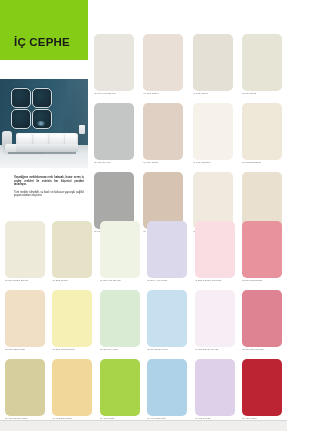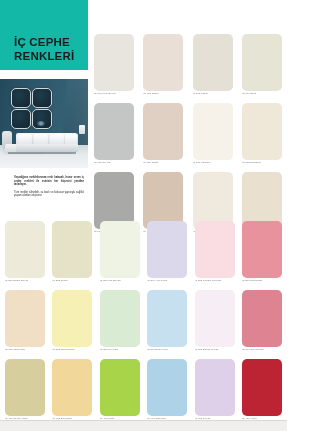--- a/index.html
+++ b/index.html
@@ -39,22 +39,22 @@
     background: #f0efed;
     border-top: 1px solid #d9d8d4;
   }
 
   
   .header-block {
     position: absolute;
     left: 0;
     top: 0;
     width: 88px;
-    height: 70px;
-    background: #14b8a6;
+    height: 60px;
+    background: #84cc16;
     z-index: 4;
   }
   .title {
     position: absolute;
     left: 14px;
     top: 36px;
     width: 72px;
     font-size: 11.5px;
     font-weight: bold;
     line-height: 13.5px;
@@ -255,21 +255,20 @@
 </style>
 </head>
 <body>
 
 <div id="page">
   <div class="sheet"></div>
 
   <div class="header-block">
     <div class="title">
       <span>İÇ CEPHE</span>
-      <span>RENKLERİ</span>
     </div>
   </div>
 
   <div class="room-photo">
     <div class="wall"></div>
     <div class="wall-right-glow"></div>
     <div class="floor"></div>
     <div class="floor-reflect"></div>
 
     <div class="frame f1"></div>

